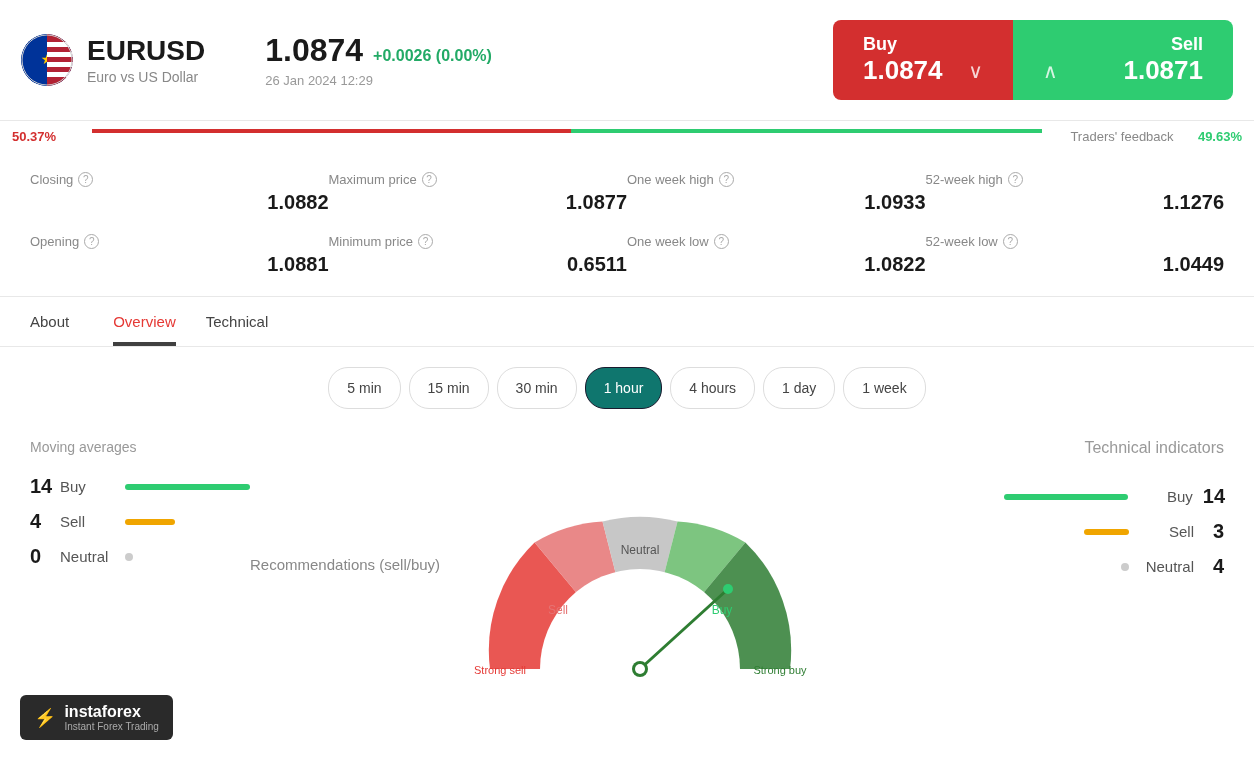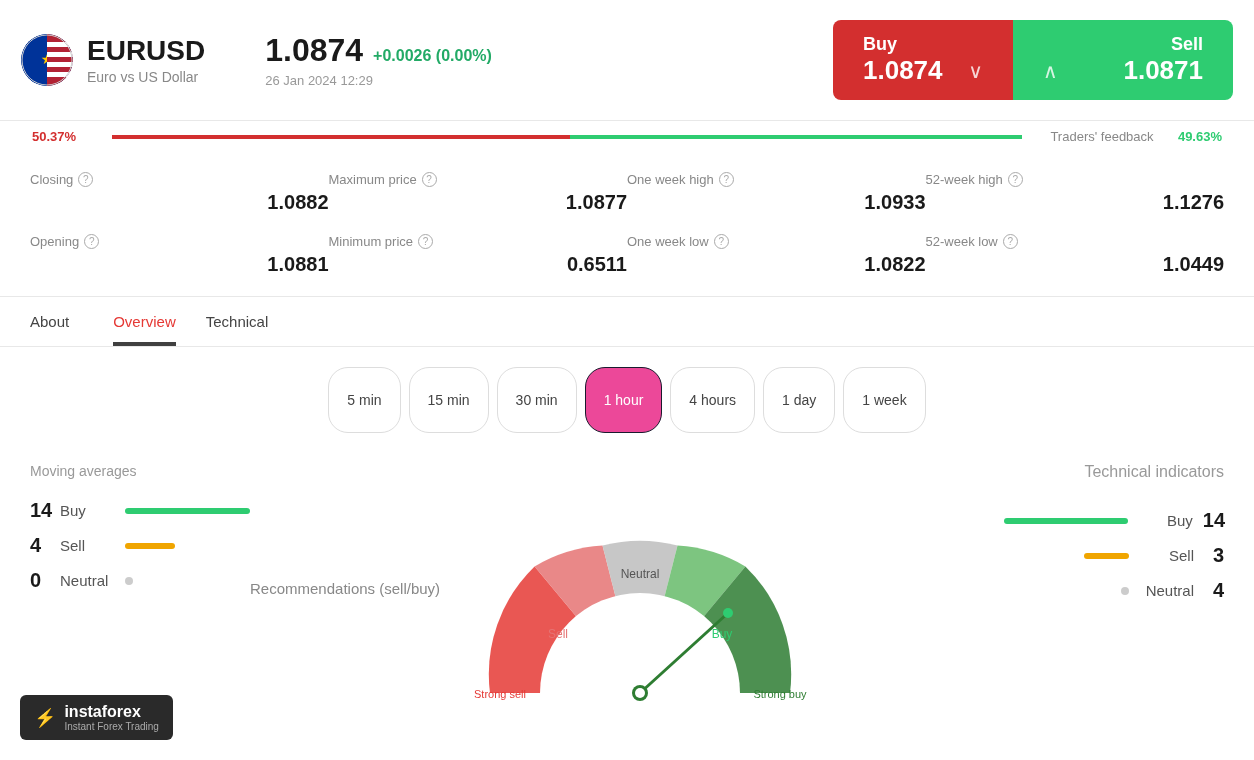--- a/index.html
+++ b/index.html
@@ -23,21 +23,21 @@
     .buy-price { font-size: 26px; font-weight: 700; }
     .chevron-down { font-size: 20px; color: rgba(255,255,255,0.8); }
     .sell-btn { background: #2ecc71; color: white; padding: 0 30px; border-radius: 0 8px 8px 0; min-width: 220px; cursor: pointer; border: none; }
     .sell-btn-inner { display: flex; flex-direction: column; padding: 14px 0; }
     .sell-label { font-size: 18px; font-weight: 600; text-align: right; }
     .sell-price-row { display: flex; align-items: center; justify-content: space-between; }
     .chevron-up { font-size: 20px; color: rgba(255,255,255,0.8); }
     .sell-price { font-size: 26px; font-weight: 700; }
     
     
-    .traders-bar-container { padding: 8px 32px; display: flex; align-items: center; gap: 0; }
+    .traders-bar-container { padding: 8px 12px; display: flex; gap: 0; }
     .traders-buy-pct { color: #d32f2f; font-size: 13px; font-weight: 600; min-width: 60px; }
     .traders-bar { flex: 1; height: 4px; background: #e0e0e0; position: relative; margin: 0 20px; display: flex; }
     .traders-bar-fill-red { background: #d32f2f; }
     .traders-bar-fill-green { background: #2ecc71; }
     .traders-label { color: #888; font-size: 13px; min-width: 120px; text-align: center; }
     .traders-sell-pct { color: #2ecc71; font-size: 13px; font-weight: 600; min-width: 60px; text-align: right; }
 
     
     .stats-grid { display: grid; grid-template-columns: 1fr 1fr 1fr 1fr; padding: 20px 30px; border-bottom: 1px solid #e8e8e8; gap: 20px 0; text-align: right; }
     .stat-item {}
@@ -46,22 +46,22 @@
     .info-icon { width: 15px; height: 15px; border-radius: 50%; border: 1px solid #aaa; display: inline-flex; align-items: center; justify-content: center; font-size: 10px; color: #aaa; cursor: pointer; flex-shrink: 0; }
 
     
     .tabs-area { padding: 0 30px; border-bottom: 1px solid #e8e8e8; display: flex; gap: 30px; }
     .tab-item { padding: 16px 0 12px; font-size: 15px; color: #666; cursor: pointer; border-bottom: 2px solid transparent; }
     .tab-item.active { color: #e53935; border-bottom: 4px solid #404040; font-weight: 500; margin-left: 14px; }
     .tab-item.inactive { color: #444; }
 
     
     .time-buttons { display: flex; justify-content: center; gap: 8px; padding: 20px 0; }
-    .time-btn { padding: 24px 18px; border-radius: 20px; border: 1px solid #ddd; background: #fff; font-size: 14px; color: #444; cursor: pointer; }
-    .time-btn.active { background: #ec4899; color: #fff; border-color: #1a1a2e; }
+    .time-btn { padding: 12px 18px; border-radius: 20px; border: 1px solid #ddd; background: #fff; font-size: 14px; color: #444; cursor: pointer; }
+    .time-btn.active { background: #0f766e; color: #fff; border-color: #1a1a2e; }
 
     
     .analysis-area { display: flex; padding: 10px 30px; min-height: 280px; }
     .moving-avg { width: 220px; flex-shrink: 0; }
     .ma-title { font-size: 14px; color: #999; margin-bottom: 20px; }
     .ma-item { display: flex; align-items: center; gap: 10px; margin-bottom: 12px; }
     .ma-count { font-size: 20px; font-weight: 700; color: #1a1a1a; min-width: 20px; }
     .ma-label { font-size: 15px; color: #555; min-width: 55px; }
     .ma-bar { height: 6px; border-radius: 3px; }
     .ma-bar.buy { background: #2ecc71; width: 140px; }

